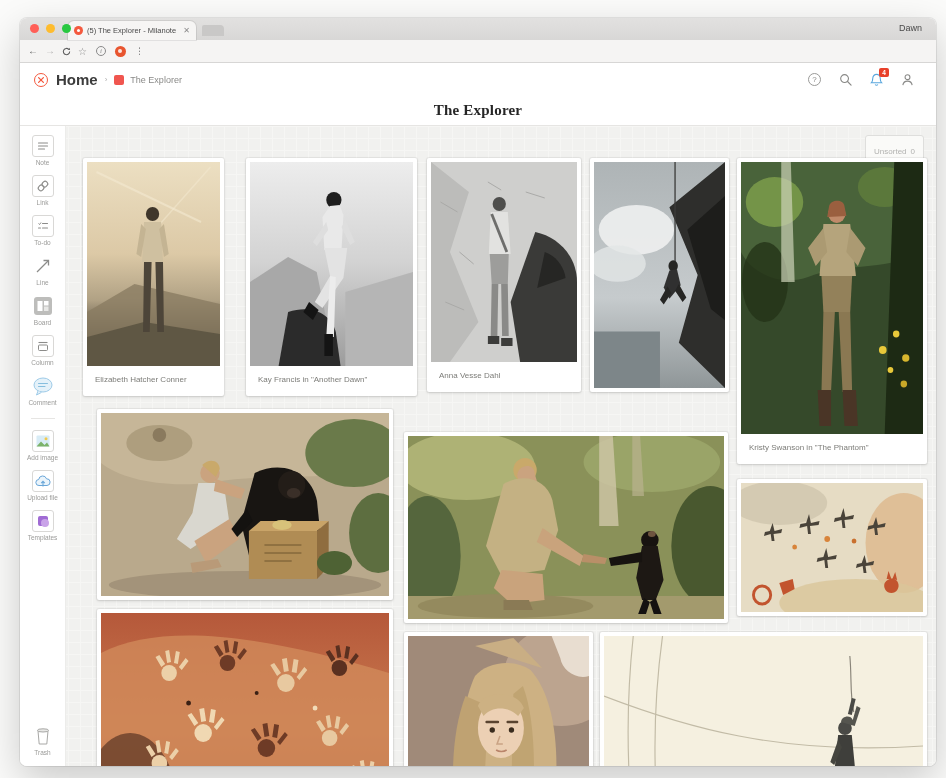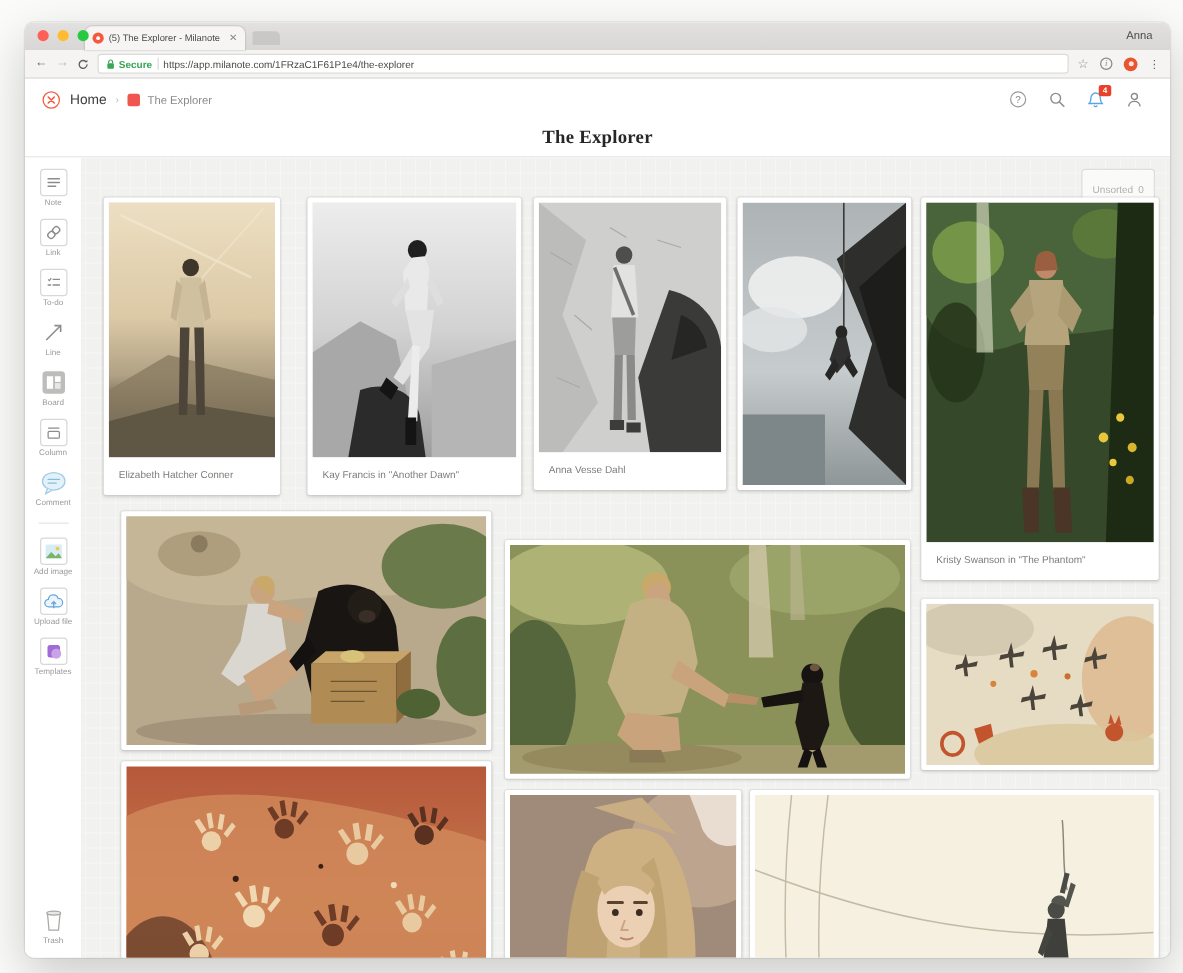--- a/index.html
+++ b/index.html
@@ -34,21 +34,21 @@
   .star { font-size:10px; color:#8a8a8a; }
   .info-c { width:10px; height:10px; border:1px solid #8a8a8a; border-radius:50%; font-size:7px; color:#8a8a8a; display:flex; align-items:center; justify-content:center; font-style:italic; font-family:"Liberation Serif",serif; }
   .ext { width:11px; height:11px; border-radius:50%; background:#e8552f; position:relative; }
   .ext::after { content:""; position:absolute; inset:3.5px; border-radius:50%; background:#fff; opacity:.85; }
   .dots { font-size:9px; color:#5f5f5f; letter-spacing:0; }
 
   
   .appheader { height:33px; background:#fff; display:flex; align-items:center; padding:0 22px 0 14px; }
   .mlogo { width:14px; height:14px; border:1.5px solid #f4593e; border-radius:50%; position:relative; margin-right:8px; flex:0 0 14px;}
   .mlogo svg { position:absolute; inset:2px; }
-  .crumb-home { font-size:11px; color:#3c3c3c; font-weight:normal; }
+  .crumb-home { font-size:15px; color:#3c3c3c; font-weight:bold; }
   .crumb-sep { font-size:8px; color:#b0b0b0; margin:0 7px; }
   .boardsq { width:10px; height:10px; border-radius:2px; background:#f0564f; margin-right:6px; }
   .crumb-board { font-size:9px; color:#8a8a88; }
   .hdr-right { margin-left:auto; display:flex; align-items:center; gap:18px; }
   .help-c { width:13px; height:13px; border:1px solid #9a9a98; border-radius:50%; font-size:8px; color:#8a8a88; display:flex; align-items:center; justify-content:center; }
   .icon-svg { display:block; }
   .bellwrap { position:relative; }
   .badge { position:absolute; top:-5px; right:-6px; min-width:10px; height:9px; background:#e8402a; border-radius:2px; color:#fff; font-size:6.5px; font-weight:bold; display:flex; align-items:center; justify-content:center; padding:0 1px; }
 
   
@@ -92,43 +92,32 @@
       <span class="light r"></span>
       <span class="light y"></span>
       <span class="light g"></span>
     </div>
     <div class="tab">
       <span class="favicon"></span>
       <span class="tabtitle">(5) The Explorer - Milanote</span>
       <span class="tabclose">✕</span>
     </div>
     <div class="newtab"></div>
-    <span class="profile">Anna</span>
+    <span class="profile">Dawn</span>
   </div>
 
   <div class="urlbar">
     <span class="navbtn">←</span>
     <span class="navbtn dis">→</span>
     <span class="navbtn">
       <svg width="9" height="9" viewBox="0 0 10 10" class="icon-svg">
           <path d="M8.5 5a3.5 3.5 0 1 1-1-2.4" fill="none" stroke="#5f5f5f" stroke-width="1.2"></path>
           <path d="M8.8 0.8v2.4h-2.4z" fill="#5f5f5f"></path>
         </svg>
     </span>
-    <div class="urlfield">
-      <span class="secure">
-        <svg width="7" height="9" viewBox="0 0 8 10" class="icon-svg">
-            <rect x="1" y="4" width="6" height="5" rx="1" fill="#3aa757"></rect>
-            <path d="M2.2 4V2.8a1.8 1.8 0 0 1 3.6 0V4" fill="none" stroke="#3aa757" stroke-width="1.1"></path>
-          </svg>
-        <span>Secure</span>
-      </span>
-      <span class="urldiv"></span>
-      <span class="urltext">https://app.milanote.com/1FRzaC1F61P1e4/the-explorer</span>
-    </div>
     <div class="chromeicons">
       <span class="star">☆</span>
       <span class="info-c">i</span>
       <span class="ext"></span>
       <span class="dots">⋮</span>
     </div>
   </div>
 
   <div class="appheader">
     <span class="mlogo">

